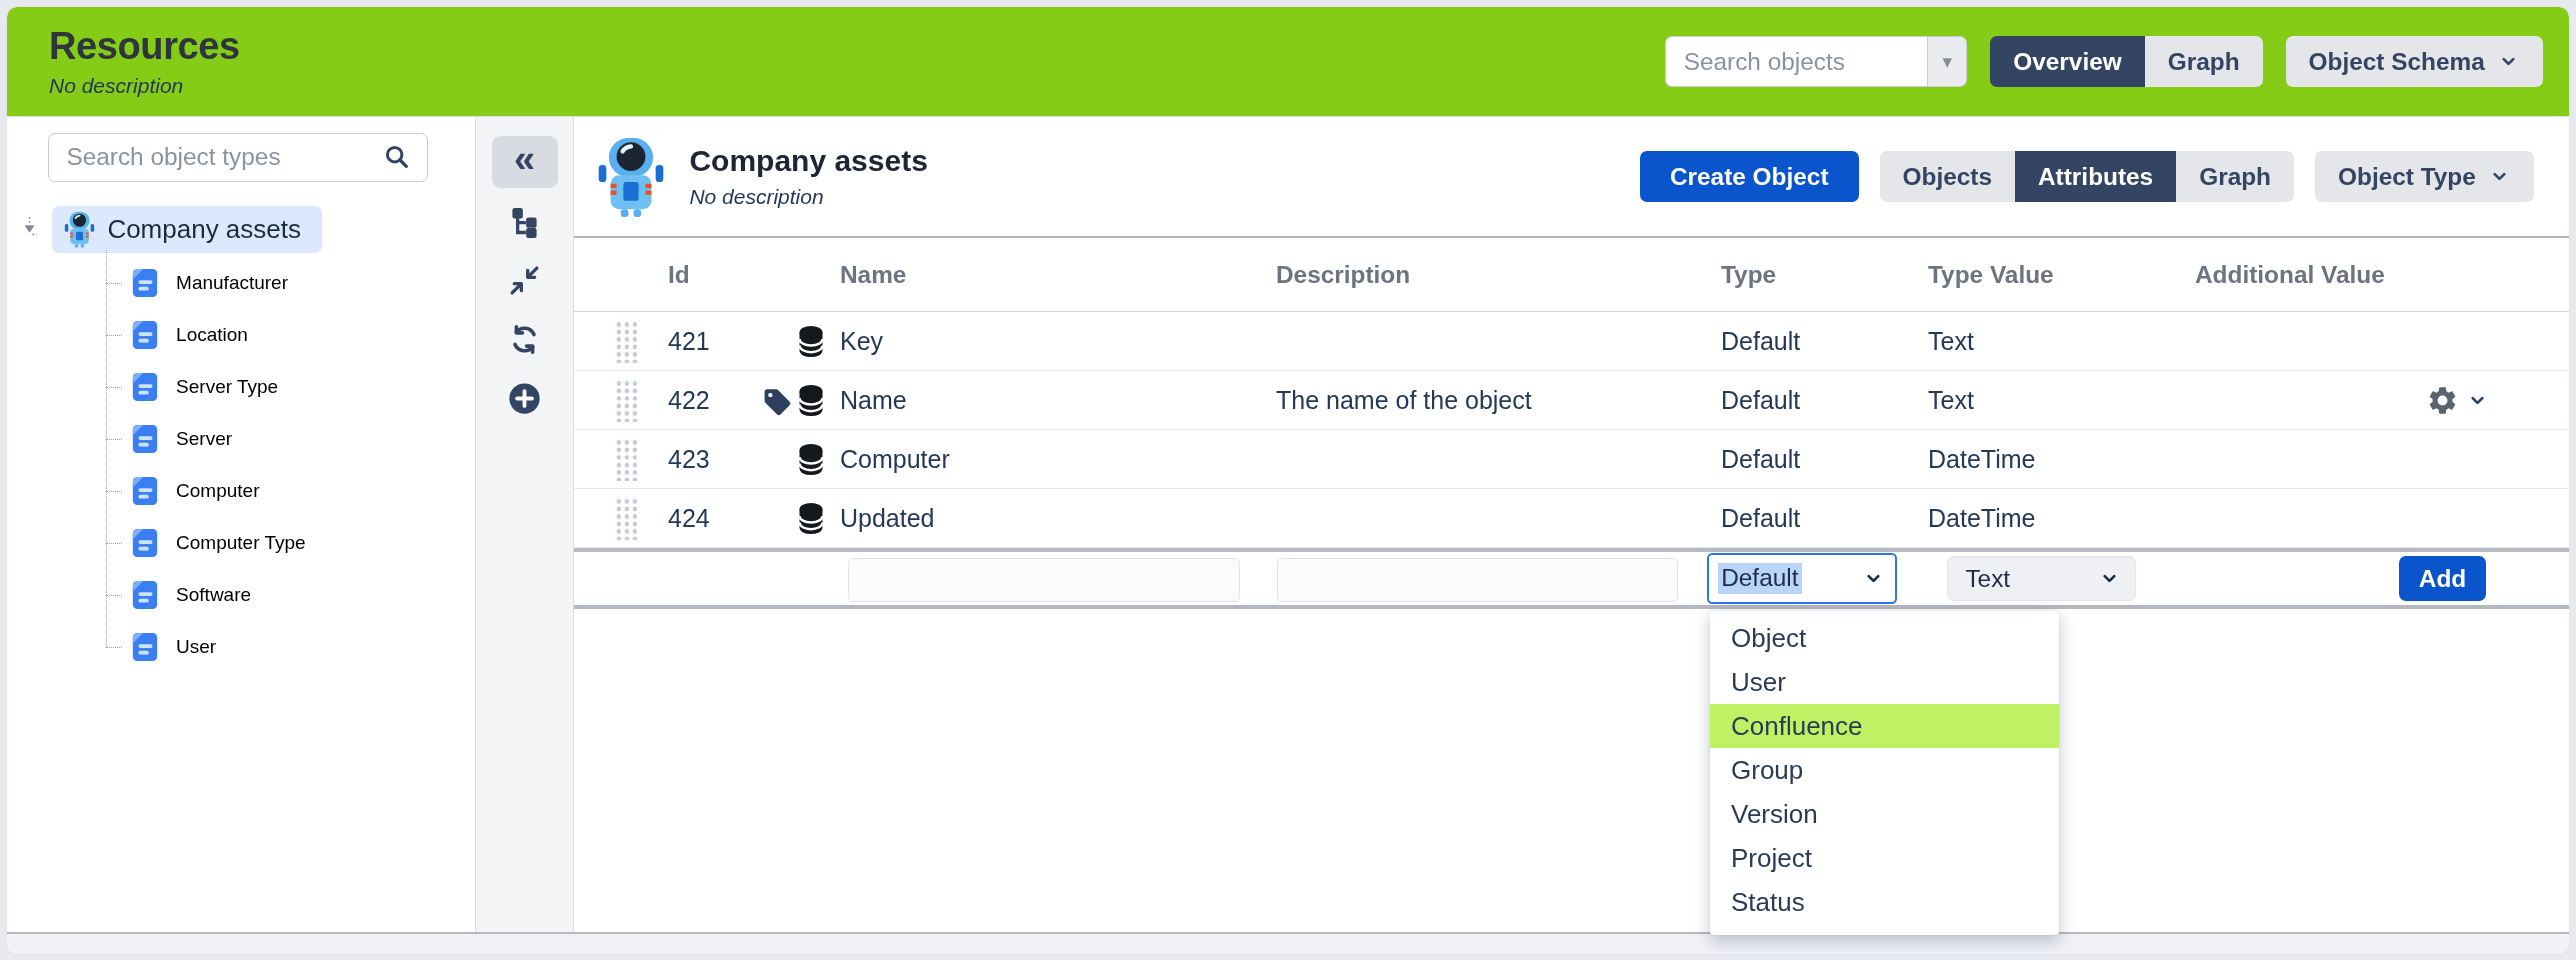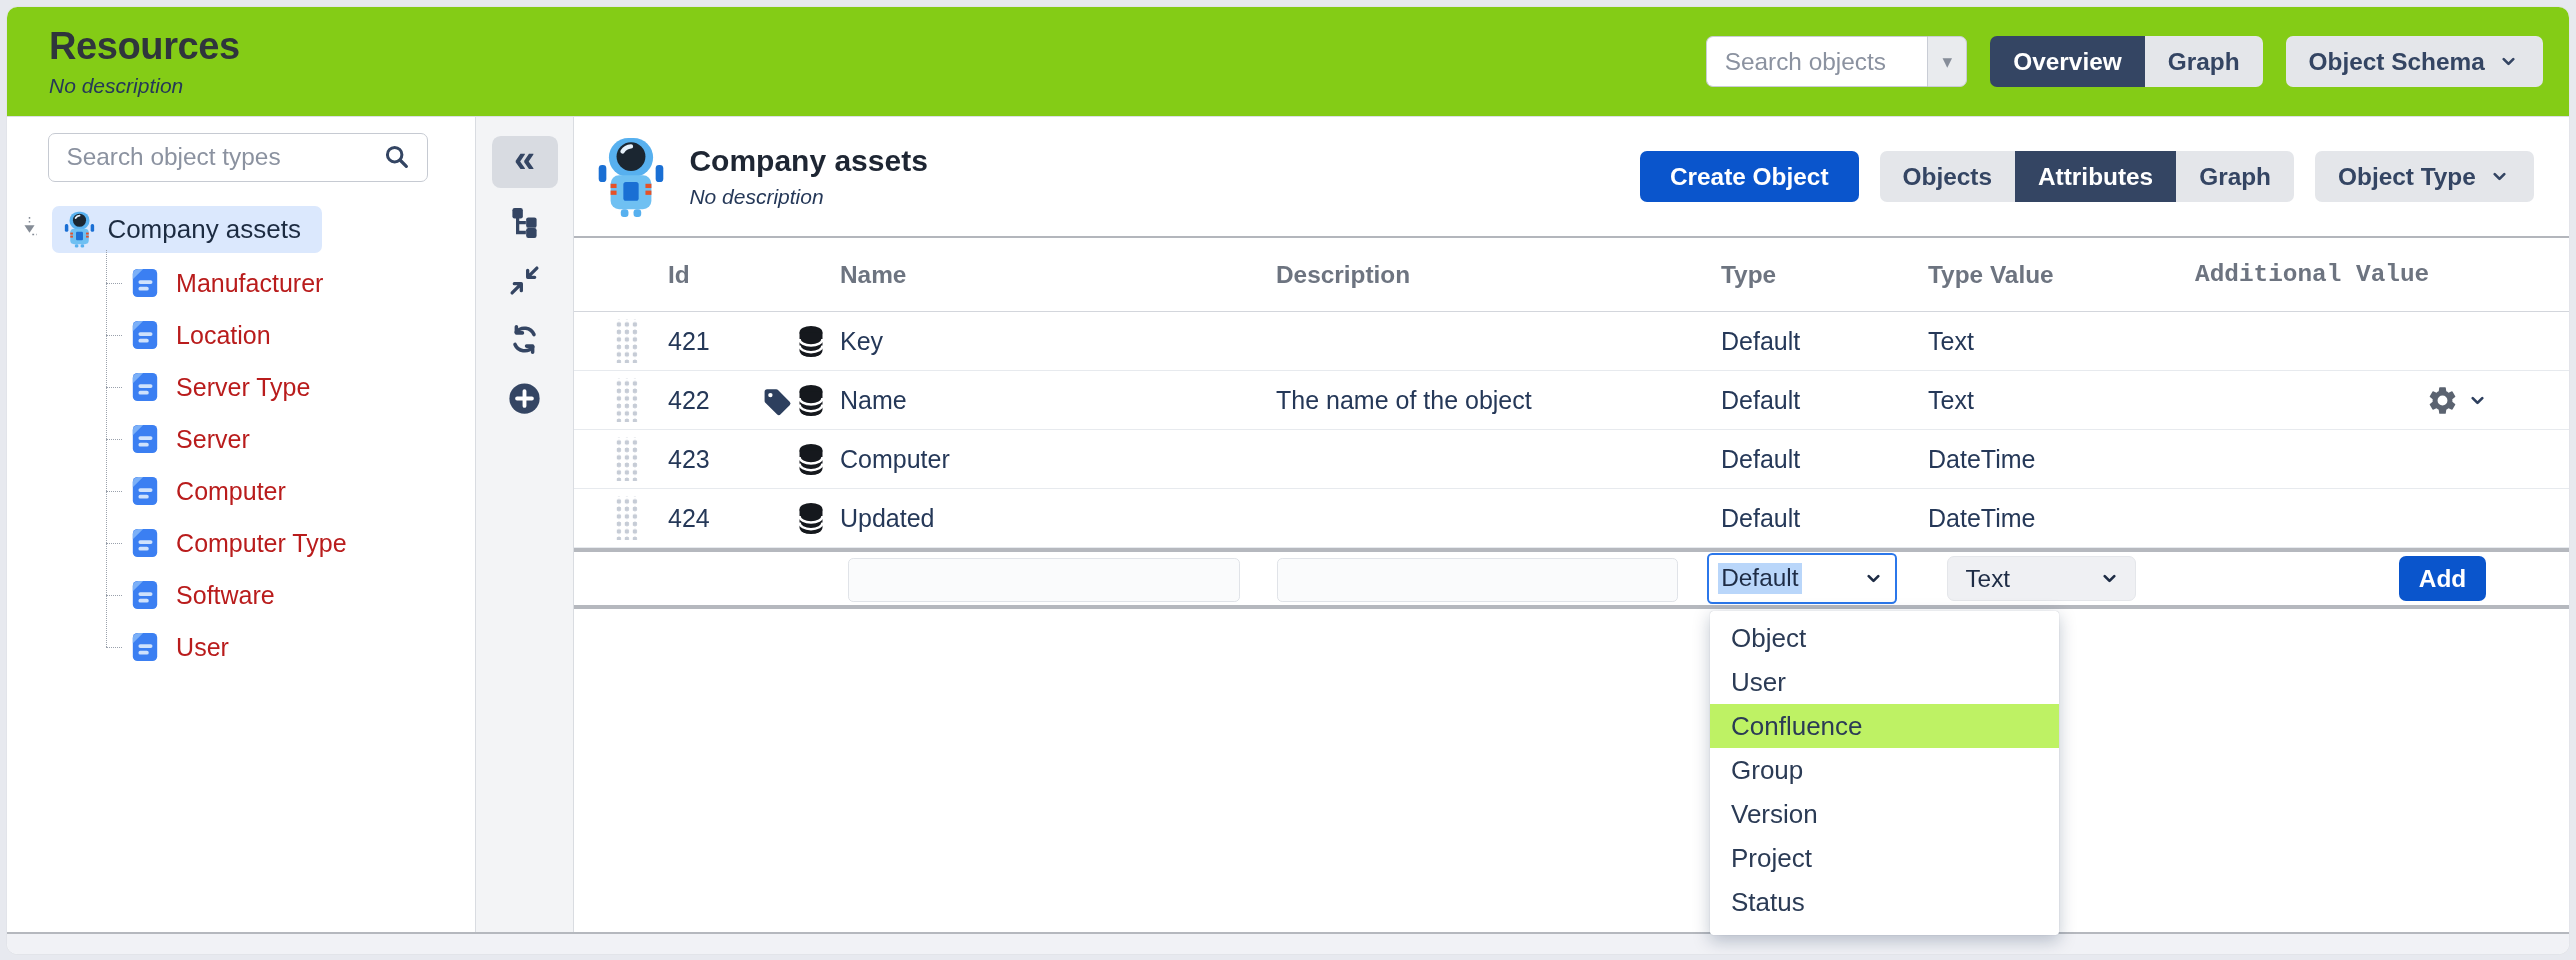--- a/index.html
+++ b/index.html
@@ -22,21 +22,21 @@
     height:110px; flex:0 0 auto;
     background:#84cc16; border-bottom:0.9px solid #dcdfe4;
     display:flex; align-items:center;
     padding:0 26px 0 42px;
   }
   .page-title { font-size:38px; font-weight:700; color:#2f353c; letter-spacing:-0.4px; }
   .page-subtitle { font-size:21px; font-style:italic; color:#253858; margin-top:5.2px; }
   .topbar-right { margin-left:auto; display:flex; align-items:center; gap:23px; }
   .search-group { display:flex; height:51px; }
   .search-objects-input {
-    width:221px; height:51px; border:1.7px solid #c9cdd5; border-right:none;
+    width:262px; height:51px; border:1.7px solid #c9cdd5; border-right:none;
     border-radius:7px 0 0 7px; font-size:24.4px; padding:0 17.4px; color:#344563;
     background:#fff; outline:none; font-family:inherit;
   }
   input::placeholder { color:#8b92a0; opacity:1; }
   .search-drop-btn {
     width:40px; height:51px; background:#e9ebee; border:1.7px solid #c9cdd5;
     border-radius:0 7px 7px 0; display:flex; align-items:center; justify-content:center;
     color:#868d99; font-size:19px; cursor:pointer;
   }
   .btn {
@@ -76,21 +76,21 @@
   .tree-children::before {
     content:""; position:absolute; left:0; top:-7px; bottom:26px;
     border-left:1.7px dotted #9aa1ac;
   }
   .tree-child { display:flex; align-items:center; height:52px; padding-left:24.4px; gap:15.7px; position:relative; cursor:pointer; }
   .tree-child::before {
     content:""; position:absolute; left:0; top:50%; width:15.7px;
     border-top:1.7px dotted #9aa1ac;
   }
   .doc-icon { width:30px; height:30px; flex:0 0 auto; }
-  .tree-child-label { font-size:25px; color:#b91c1c; }
+  .tree-child-label { font-size:19px; color:#000000; }
   
   .toolcol {
     width:99px; flex:0 0 auto; background:#f3f4f6;
     border-left:0.9px solid #d9dce1; border-right:0.9px solid #d9dce1;
     display:flex; flex-direction:column; align-items:center; padding-top:19px; gap:7px;
   }
   .tool-btn {
     width:66px; height:52px; border-radius:8.7px;
     display:flex; align-items:center; justify-content:center;
     color:#344563; cursor:pointer; background:transparent;
@@ -126,21 +126,21 @@
     background-image:radial-gradient(circle, #c6ccd6 2.1px, transparent 2.6px);
     background-size:8px 7.5px; background-position:0.9px 1.7px;
     cursor:grab;
   }
   .c-id { width:76px; }
   .c-icons { width:96px; display:flex; justify-content:flex-end; align-items:center; gap:3.5px; padding-right:14px; }
   .c-name { width:436px; }
   .c-desc { width:445px; }
   .c-type { width:207px; }
   .c-typeval { width:267px; }
-  .c-addval { flex:1; display:flex; justify-content:flex-end; align-items:center; gap:7px; padding-right:49px;font-family:Liberation Mono, monospace; }
+  .c-addval { flex:1; display:flex; justify-content:flex-end; align-items:center; gap:7px; padding-right:49px; }
   .db-icon { width:30px; height:33px; }
   .tag-icon { width:31px; height:31px; color:#2d3f5e; transform:translateY(1.7px); }
   .gear-icon { width:33px; height:33px; color:#5b6370; cursor:pointer; }
   .gear-chev { width:23px; height:23px; color:#2d3f5e; cursor:pointer; }
   
   .form-row { height:57px; border-top:4.4px solid #b5b8be; position:relative; background:#fff; }
   .bottom-bar { height:4.4px; background:#b5b8be; }
   .form-input {
     position:absolute; top:6.1px; height:44px;
     background:#fafbfc; border:1.7px solid #e0e3e8; border-radius:5.2px;

